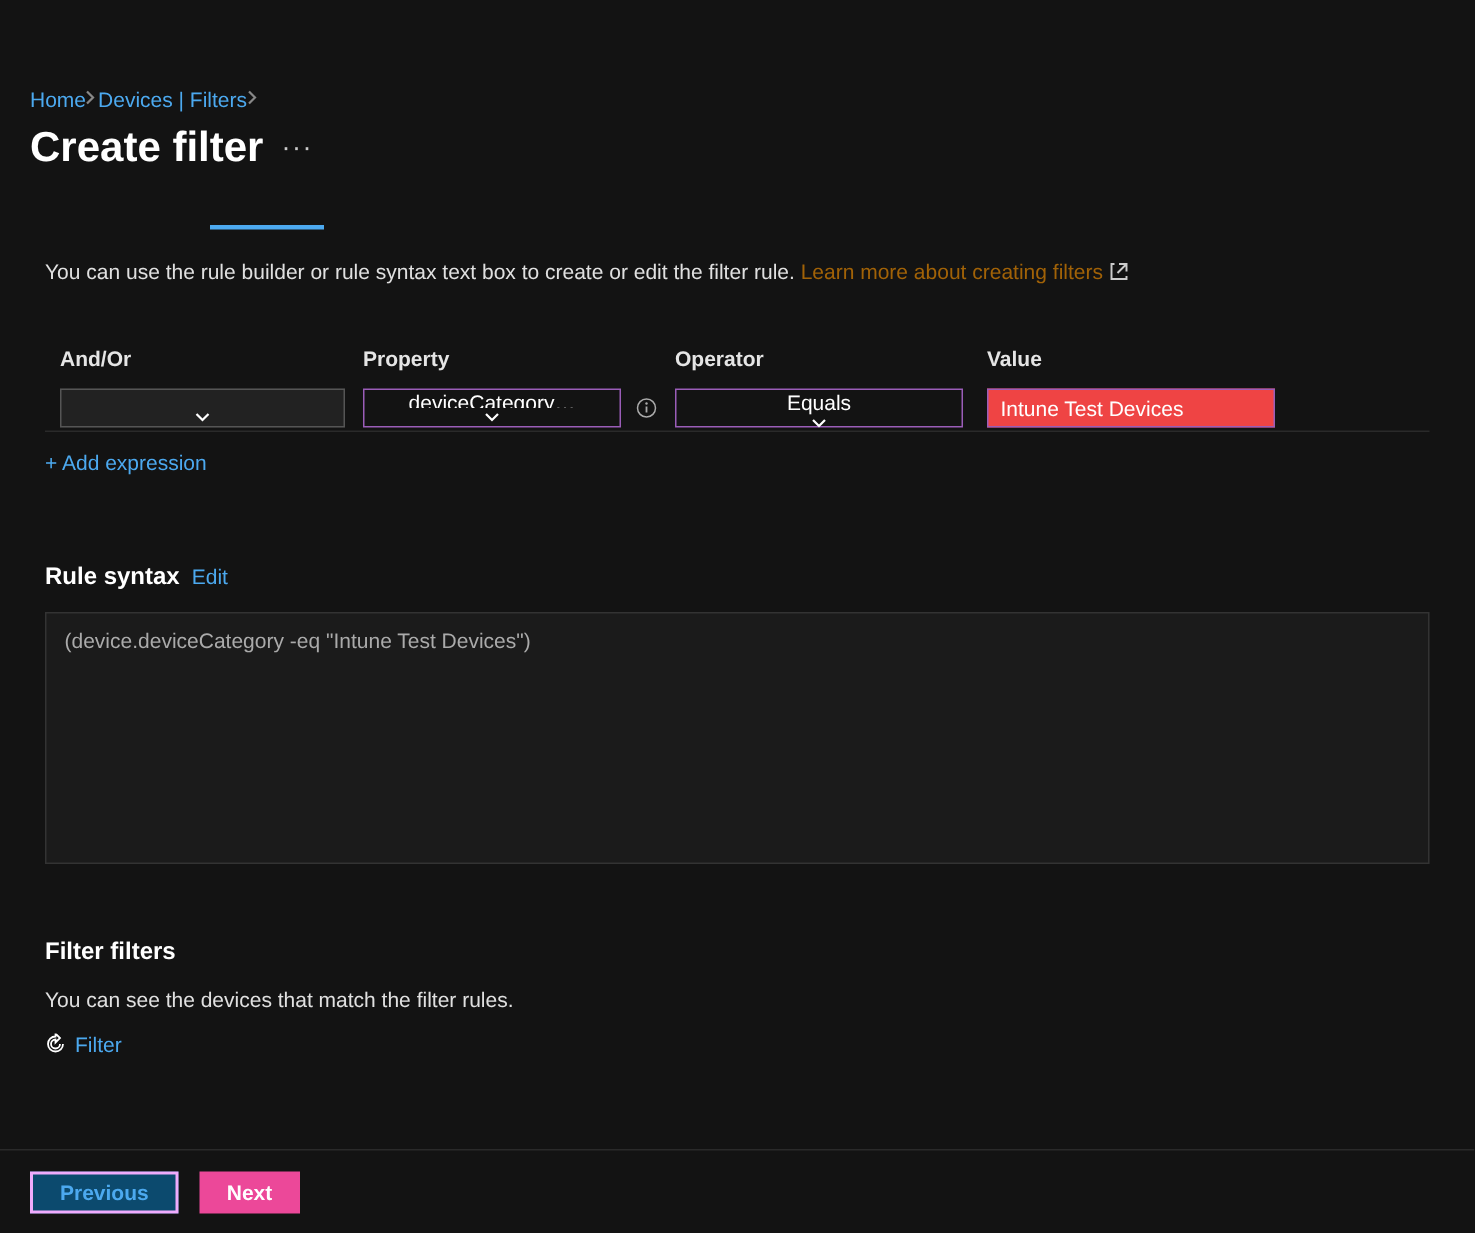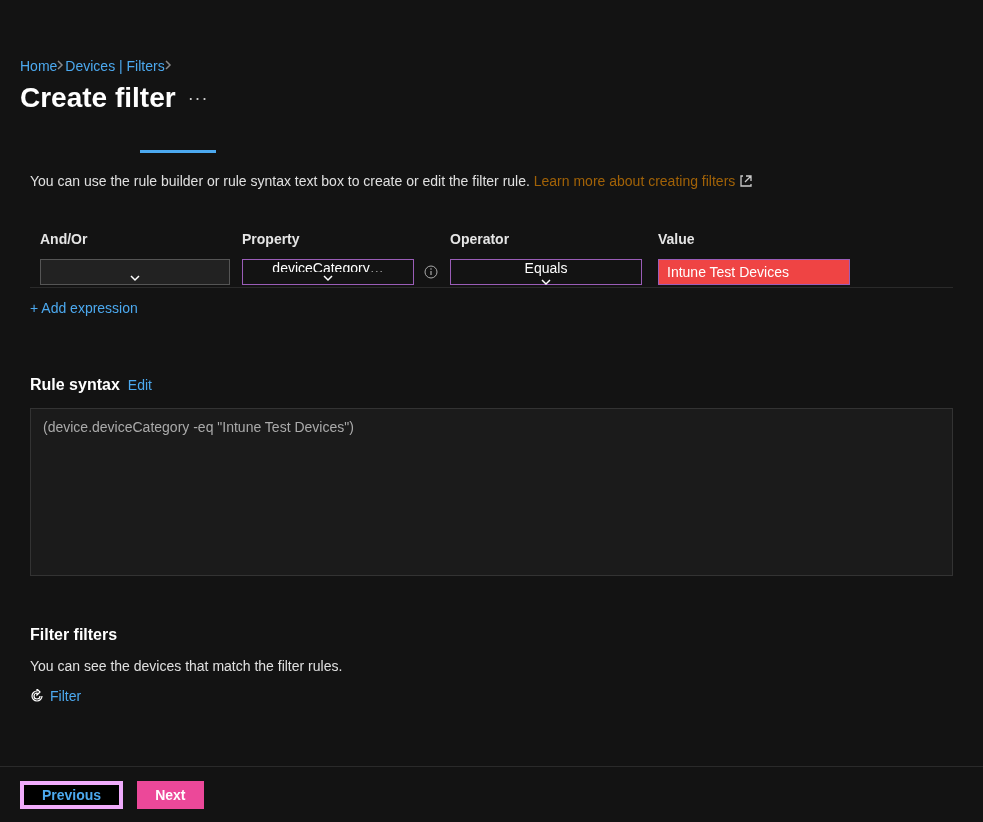--- a/index.html
+++ b/index.html
@@ -230,23 +230,23 @@
     .btn {
       height: 28px;
       padding: 0 18px;
       font-size: 14px;
       font-family: inherit;
       cursor: pointer;
       border: none;
       font-weight: 600;
     }
     .btn-secondary {
-      background: #000000;
-      color: #4ca9ef;
-      border: 4px solid #f0abfc;
+      background: #0c4a6e;
+      color: #4ca9ef;
+      border: 2px solid #f0abfc;
     }
     .btn-primary {
       background: #ec4899;
       color: #fff;
       text-align: center;
     }
     .property-text {
       white-space: nowrap;
       overflow: hidden;
       text-overflow: ellipsis;

